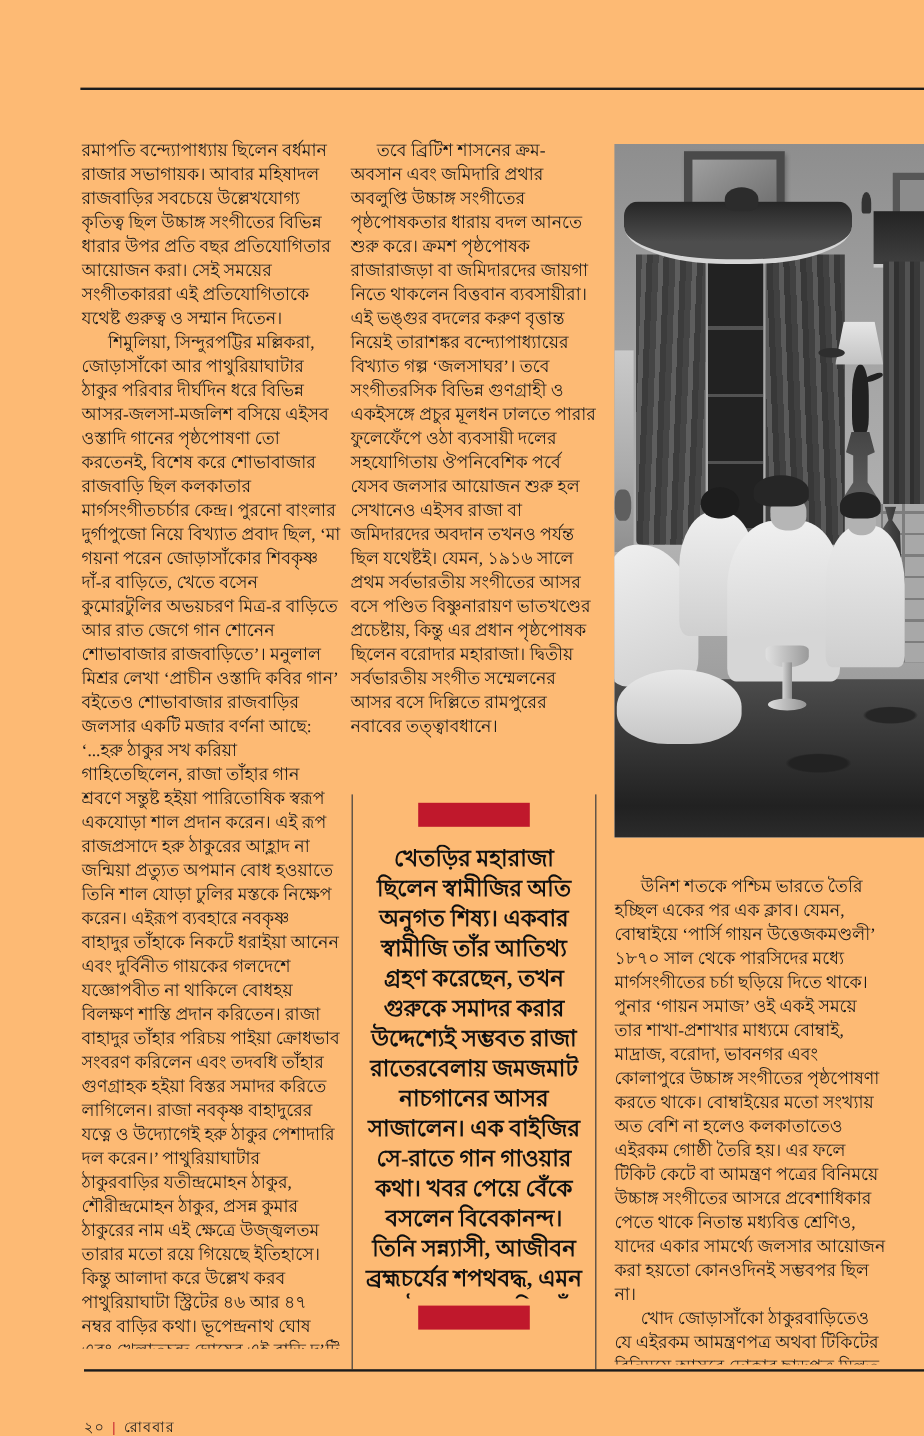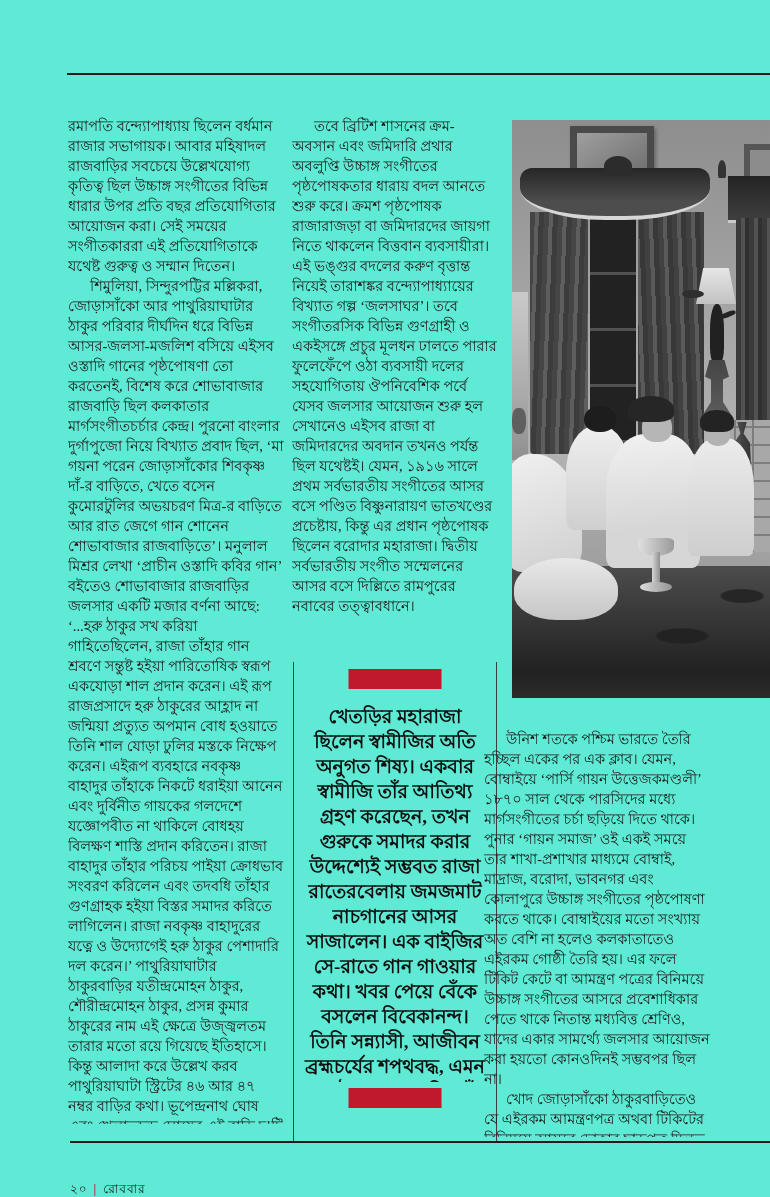--- a/index.html
+++ b/index.html
@@ -1,28 +1,28 @@
 <!DOCTYPE html>
 <html style="--accent: #c0182c;"><head>
 <meta charset="utf-8">
 <style>
   html,body{margin:0;padding:0;}
   body{width:770px;height:1197px;position:relative;background:#fefefe;
        font-family:"Liberation Serif","DejaVu Serif",serif;color:#1b1b1b;}
-  .page{position:absolute;inset:0;background:#5eead4;overflow:hidden;}
+  .page{position:absolute;inset:0;background:#fdba74;overflow:hidden;}
 
   .rule-top{position:absolute;left:67px;top:73px;width:703px;height:2px;background:#1c1c1c;}
   .rule-bottom{position:absolute;left:70px;top:1141px;width:700px;height:2px;background:#1c1c1c;}
 
   .col{position:absolute;font-size:14.5px;line-height:20px;text-align:left;overflow:hidden;}
   .col p{margin:0;}
   .col p.indent{text-indent:22px;}
   .col1{left:68px;top:116px;width:216px;height:1008px;}
   .col2{left:292px;top:116px;width:205px;height:545px;}
-  .col3{left:484px;top:729px;width:226px;height:408px;}
+  .col3{left:512px;top:729px;width:226px;height:408px;}
 
   
   .quote-box{position:absolute;left:293px;top:662px;width:204px;height:479px;
              border-left:1px solid #3d3d3d;border-right:1px solid #3d3d3d;
              box-sizing:border-box;}
   .red-bar{position:absolute;left:50%;transform:translateX(-50%);
            width:93px;height:20px;background:var(--accent,#c0182c);}
   .red-bar.top{top:7px;}
   .red-bar.bottom{top:426px;}
   .quote-text{position:absolute;top:42px;left:8px;right:8px;max-height:378px;overflow:hidden;

